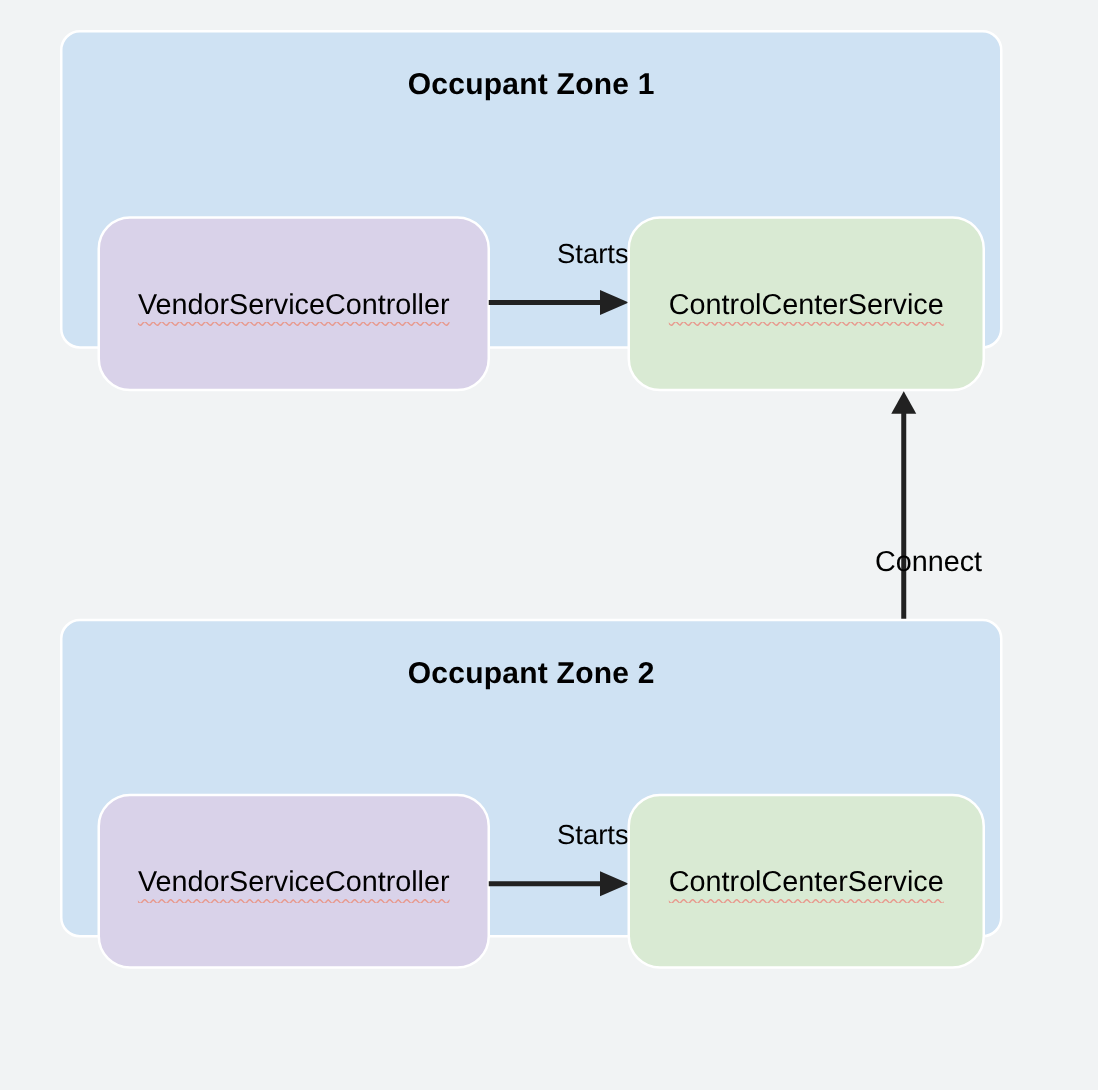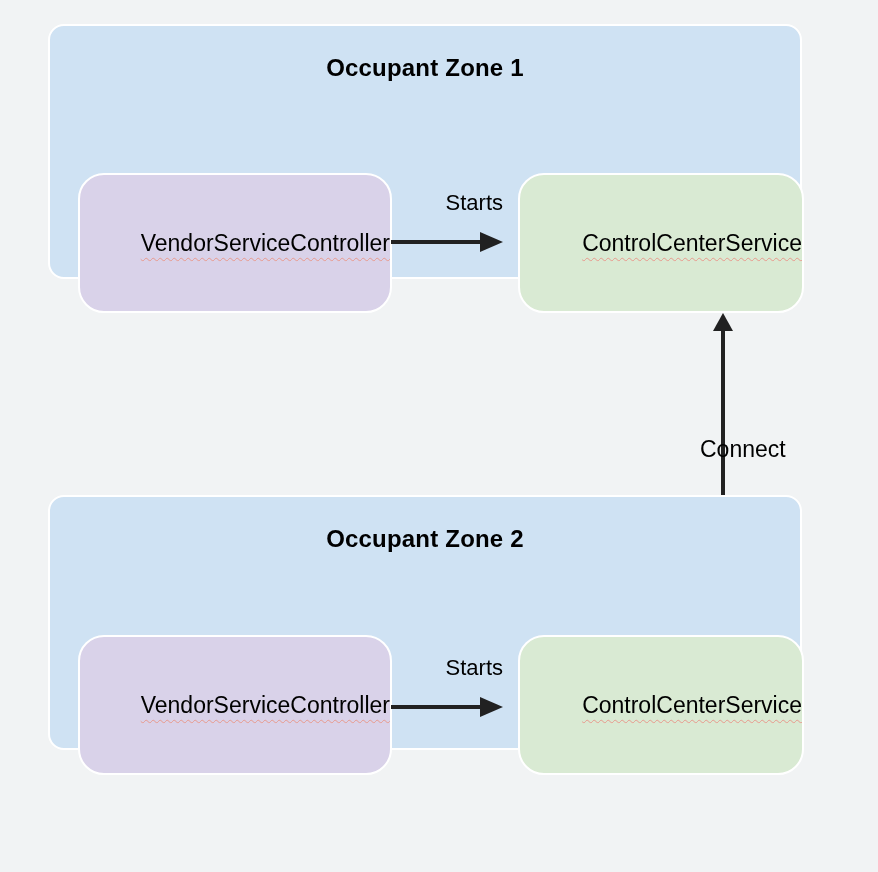--- a/index.html
+++ b/index.html
@@ -41,35 +41,34 @@
     font-weight: 700;
     letter-spacing: 0.2px;
   }
   .node {
     position: absolute;
     border: 2px solid #ffffff;
     border-radius: 26px;
     box-sizing: border-box;
     display: flex;
     align-items: center;
-    justify-content: flex-end;
+    justify-content: center;
     font-size: 23px;
   }
   .node-vendor {
     left: 28px;
     width: 314px;
     height: 140px;
     background: var(--vendor-fill, #d9d2e9);
   }
   .node-control {
     left: 452px;
     width: 286px;
     height: 140px;
     background: var(--control-fill, #d9ead3);
-    margin-left: 16px;
   }
   .zone-1 .node-vendor { top: 147px; }
   .zone-1 .node-control { top: 147px; }
   .zone-2 .node-vendor { top: 138px; }
   .zone-2 .node-control { top: 138px; }
   .squiggle {
     text-decoration-line: underline;
     text-decoration-style: wavy;
     text-decoration-color: var(--squiggle, #e8998d);
     text-decoration-thickness: 1px;

